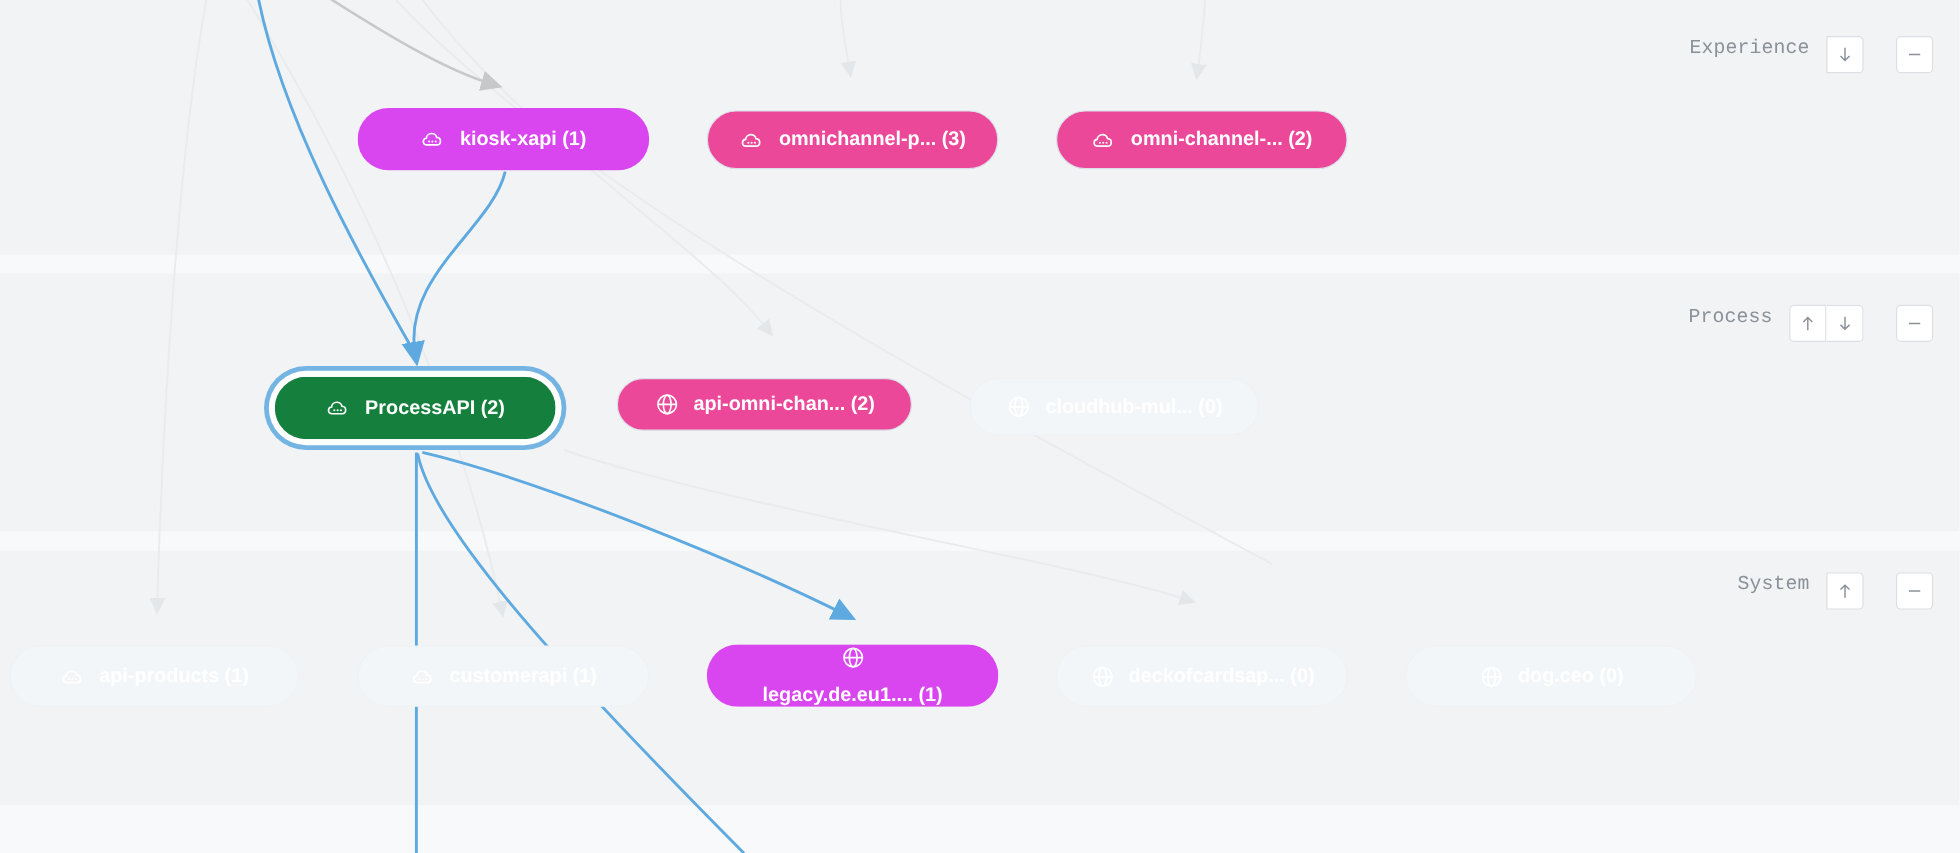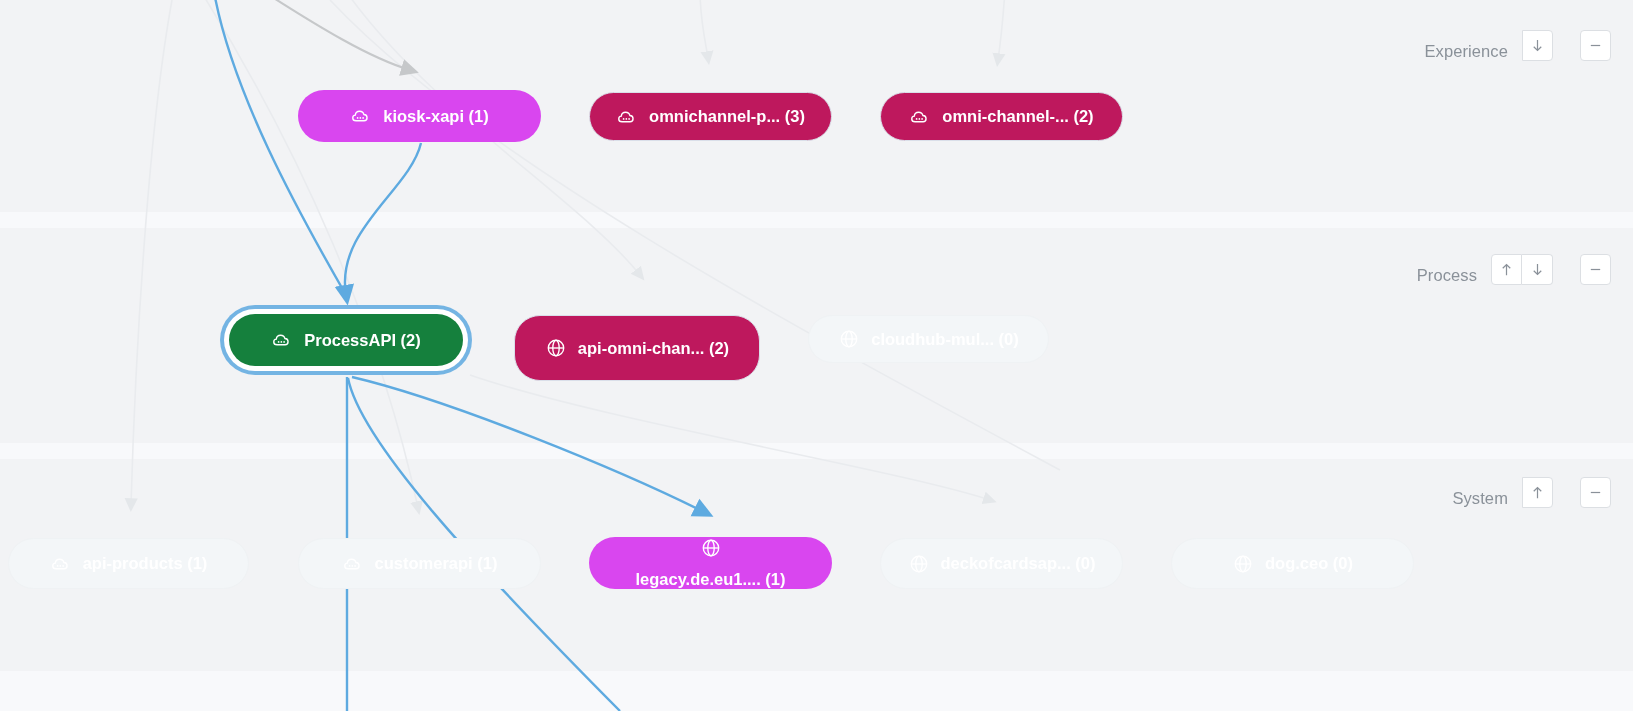--- a/index.html
+++ b/index.html
@@ -18,22 +18,23 @@
   }
   #lane-experience { top: -40px;  height: 252px; }
   #lane-process    { top: 228px;  height: 215px; }
   #lane-system     { top: 459px;  height: 212px; }
 
   
   #edges { position: absolute; left: 0; top: 0; width: 1633px; height: 711px; }
 
   
   .lane-header {
-    position: absolute; display: flex; align-items: flex-end; gap: 14px;
+    position: absolute; display: flex; align-items: flex-start; gap: 14px;
     right: 22px;
+    font-family: Liberation Mono, monospace;
   }
   #header-experience { top: 30px; }
   #header-process    { top: 254px; }
   #header-system     { top: 477px; }
 
   .lane-title {
     font-size: 16.5px; color: #8a9199; letter-spacing: .1px;
     white-space: nowrap; font-weight: 400;
   }
   .btn-group { display: flex; }
@@ -55,34 +56,34 @@
     display: flex; align-items: center; justify-content: center; gap: 11px;
     padding: 0 26px; white-space: nowrap;
     font-size: 16.5px; font-weight: bold; color: #ffffff;
     border: 1px solid transparent;
   }
   .node .nlabel { position: relative; top: 0px; }
   .node svg { display: block; flex: none; }
 
   
   .st-active  { background: #d946ef; }
-  .st-dim     { background: #be185d; border-color: #dadfe9; }
+  .st-dim     { background: #ec4899; border-color: #dadfe9; }
   .st-faint   { background: #f3f6f8; border-color: #eff2f4; }
   .st-selected {
     background: #15803d;
     box-shadow: 0 0 0 5px #ffffff, 0 0 0 9px #74b4e3;
   }
 
   
   #node-kiosk-xapi        { left: 298px;  top: 90px;  width: 243px; }
   #node-omnichannel-p     { left: 589px;  top: 92px;  width: 243px; height: 49px; }
   #node-omni-channel      { left: 880px;  top: 92px;  width: 243px; height: 49px; }
 
   #node-processapi        { left: 229px;  top: 314px; width: 234px; }
-  #node-api-omni-chan     { left: 514px;  top: 315px; width: 246px; height: 66px; }
+  #node-api-omni-chan     { left: 514px;  top: 315px; width: 246px; height: 44px; }
   #node-cloudhub-mul      { left: 808px;  top: 315px; width: 241px; height: 48px; }
 
   #node-api-products      { left: 8px;    top: 538px; width: 241px; height: 51px; }
   #node-customerapi       { left: 298px;  top: 538px; width: 243px; height: 51px; }
   #node-legacy            { left: 589px;  top: 537px; width: 243px; height: 52px; flex-direction: column; }
   #node-deckofcardsap     { left: 880px;  top: 538px; width: 243px; height: 51px; }
   #node-dog-ceo           { left: 1171px; top: 538px; width: 243px; height: 51px; }
 </style>
 </head>
 <body>

